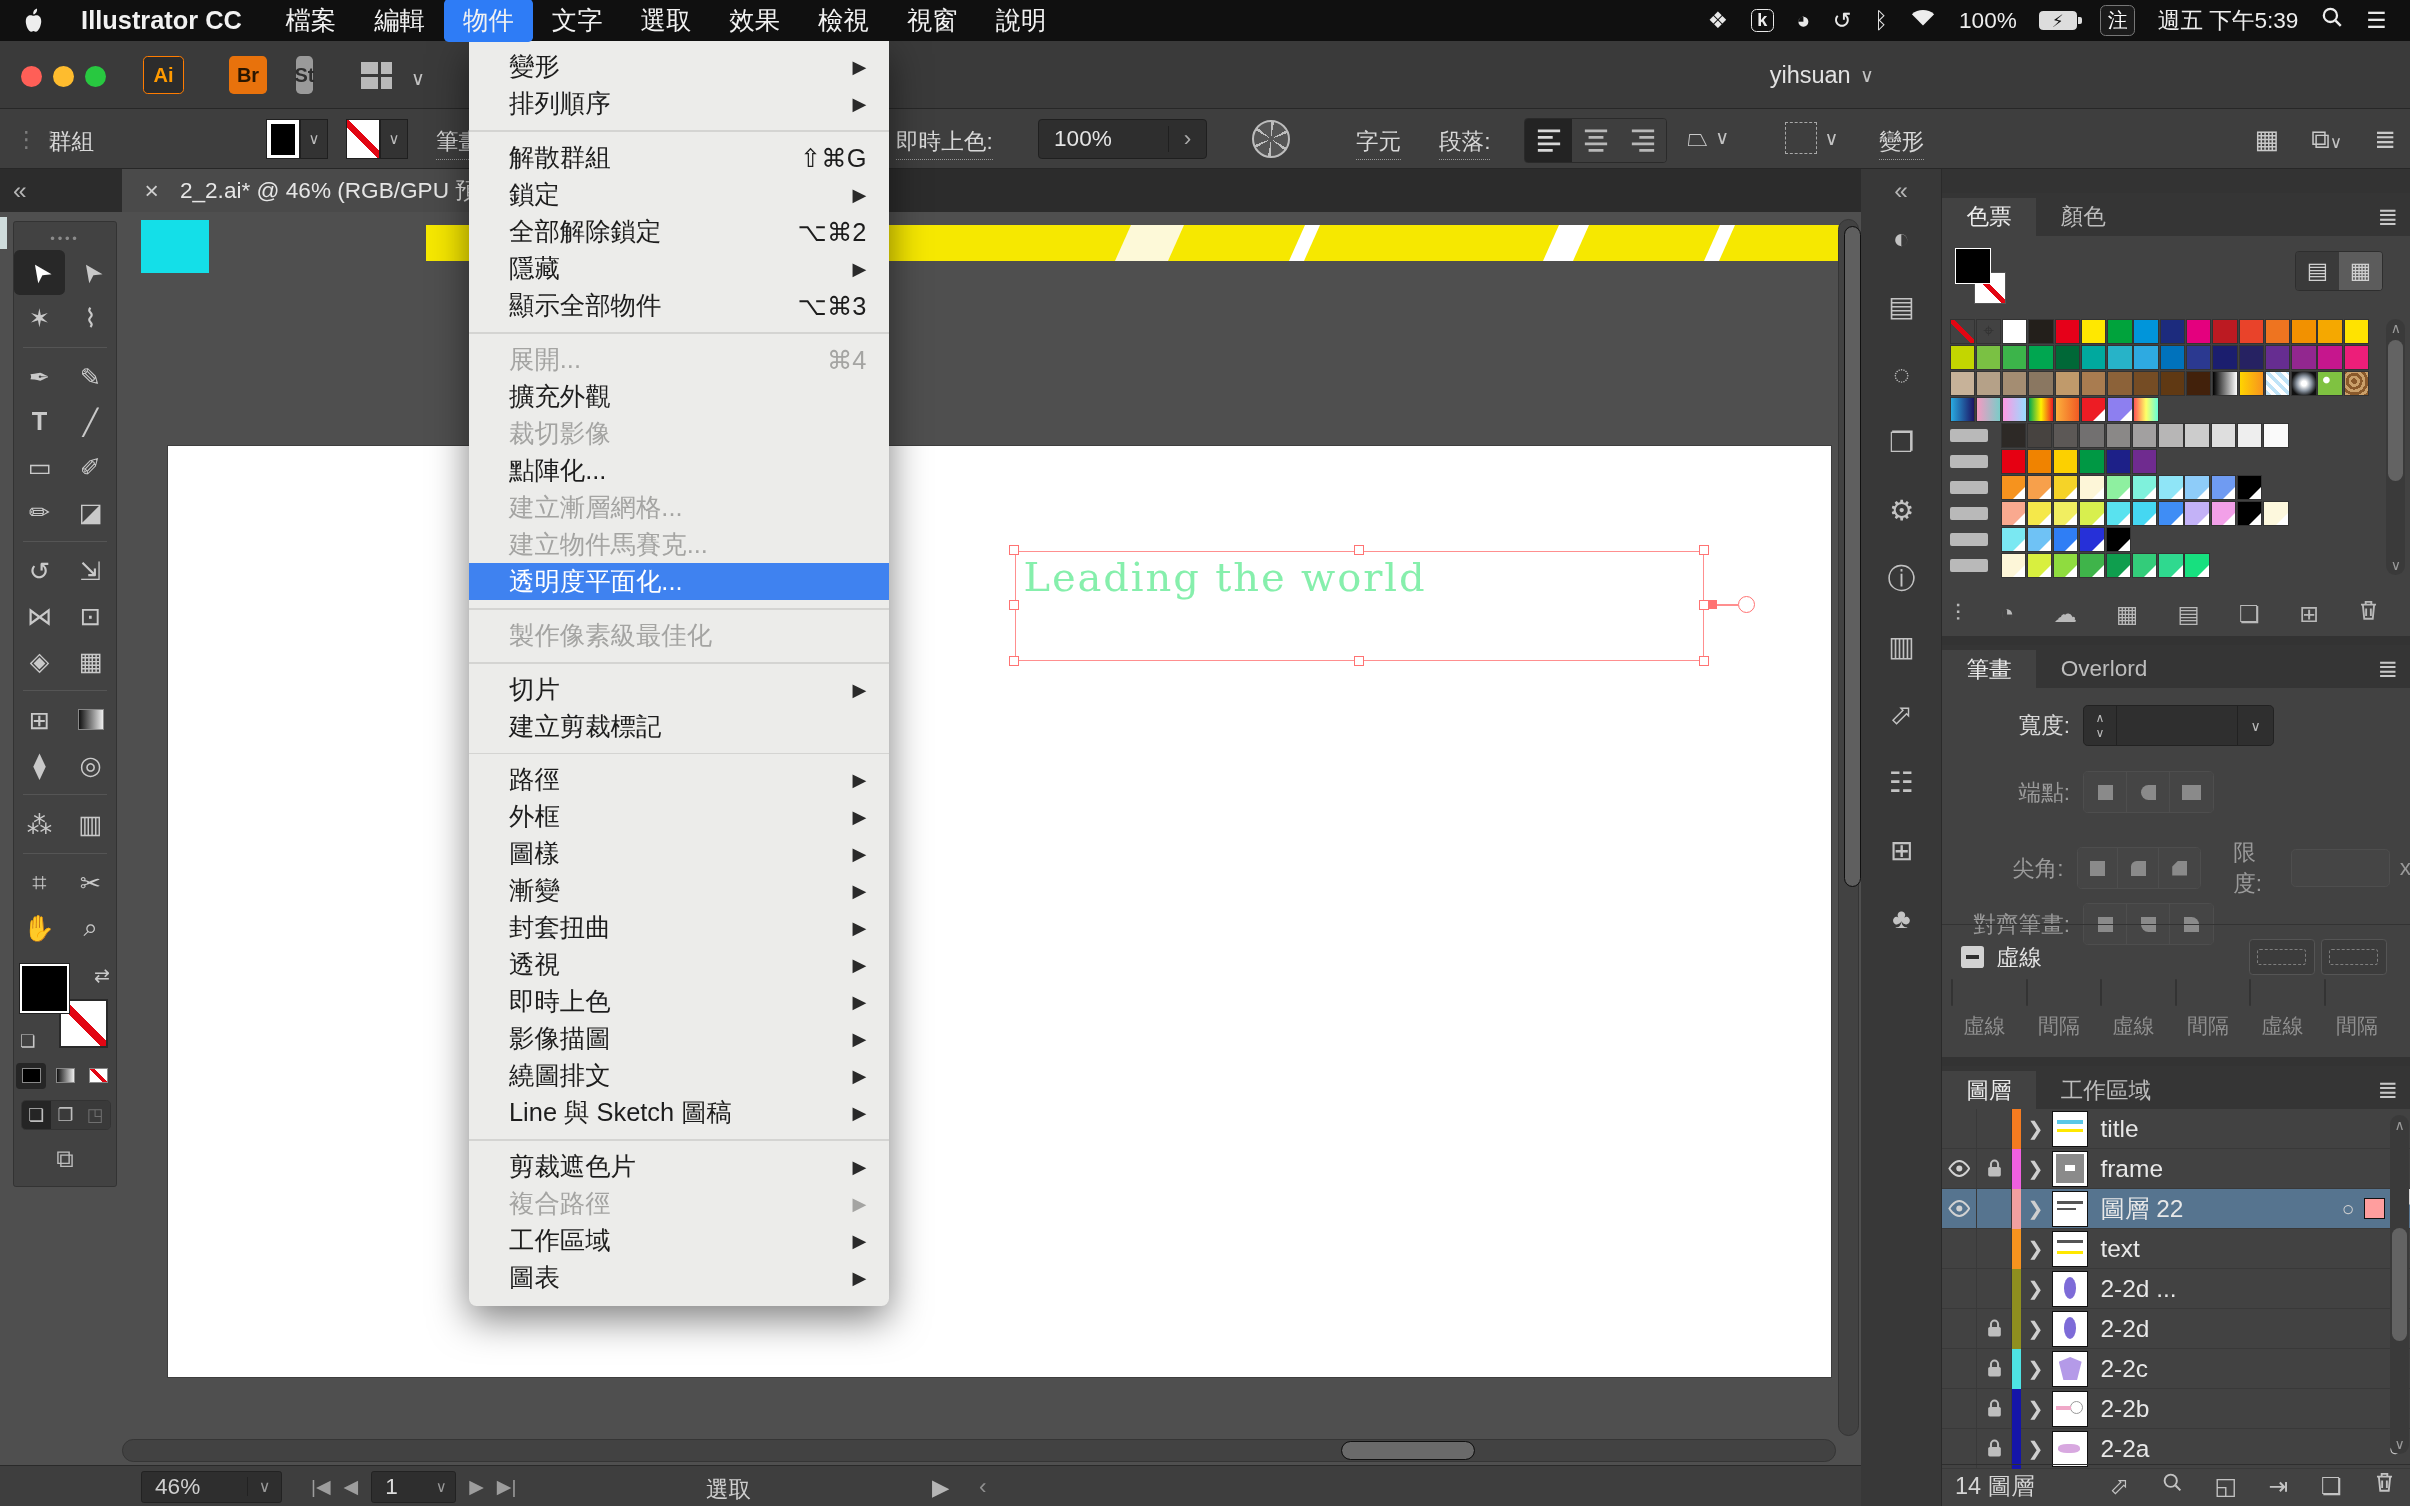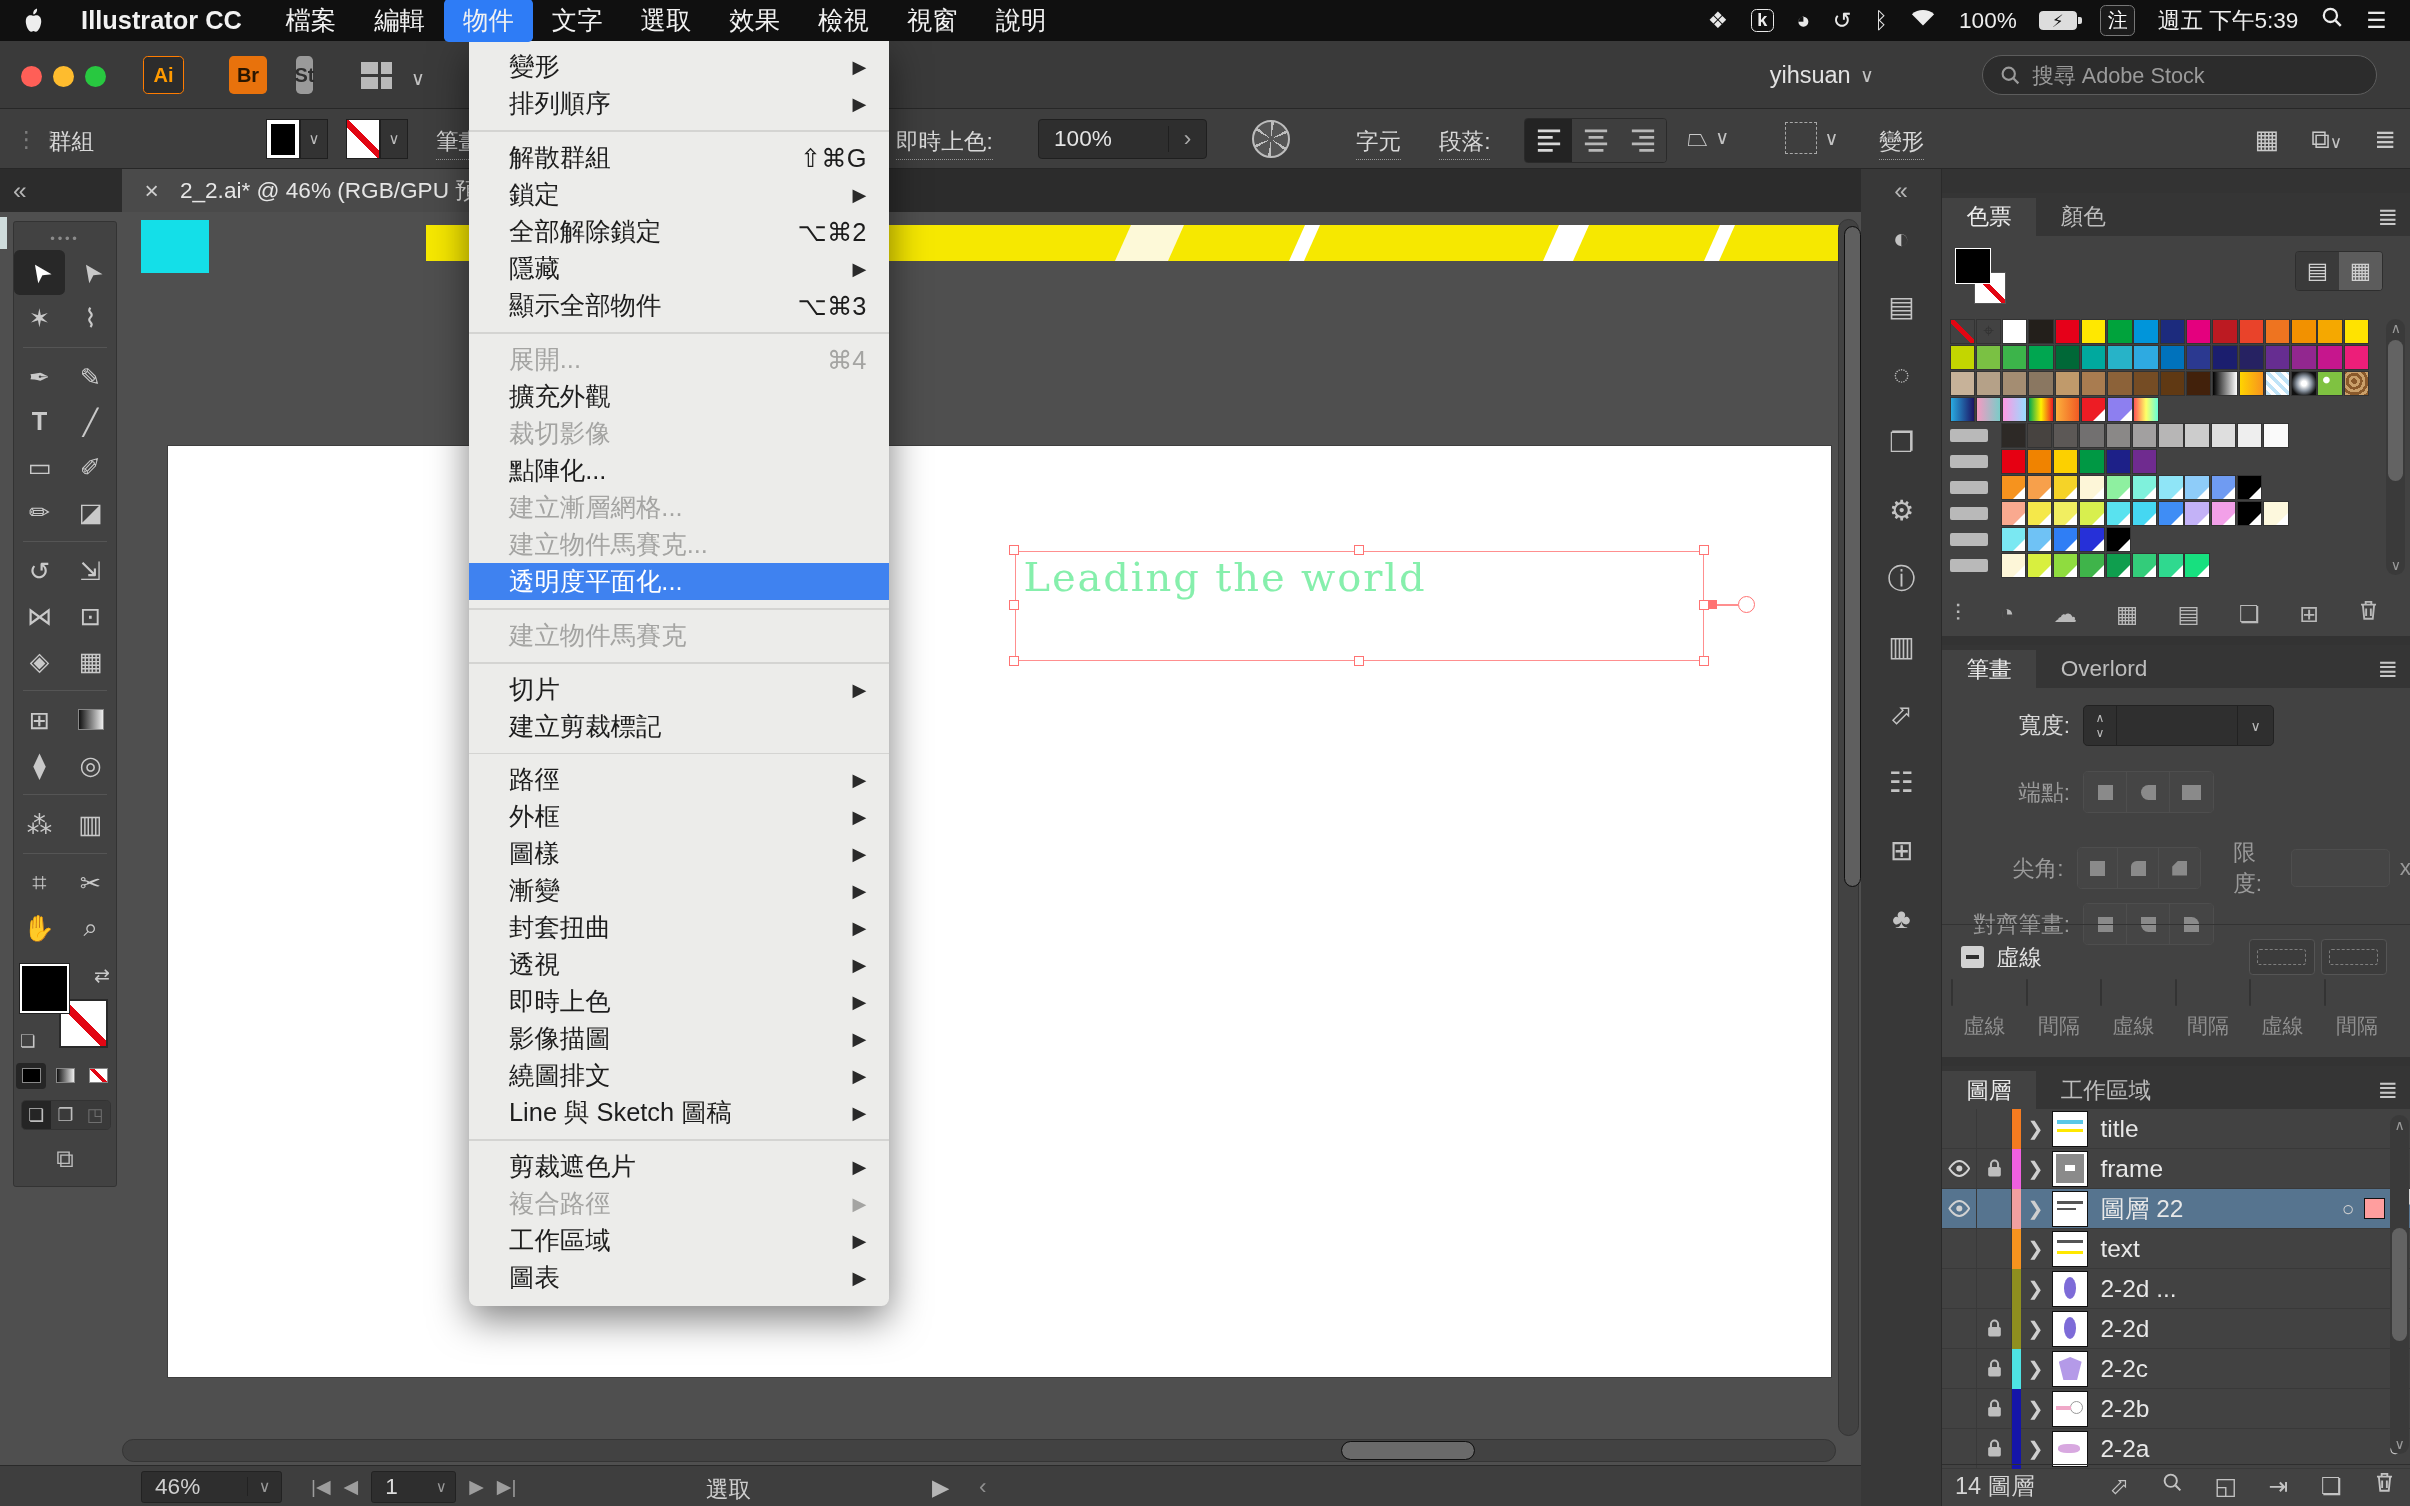--- a/index.html
+++ b/index.html
@@ -279,27 +279,20 @@
     <i style="left:0;top:0;width:17px;height:12.2px"></i>
       <i style="left:20px;top:0;width:11.3px;height:12.2px"></i>
     <i style="left:0;top:15px;width:17px;height:12.2px"></i>
       <i style="left:20px;top:15px;width:11.3px;height:12.2px"></i>
   </span>
   <span class="chev" style="position:absolute;left:411px;top:26px">∨</span>
   <span id="user">
       <span>yihsuan</span>
       <span class="chev">∨</span>
     </span>
-  <span id="stock-search">
-    <svg width="21" height="21" viewBox="0 0 24 24">
-        <circle cx="10" cy="10" r="7" fill="none" stroke="#9b9b9b" stroke-width="2.4"></circle>
-        <line x1="15.5" y1="15.5" x2="21" y2="21" stroke="#9b9b9b" stroke-width="2.6"></line>
-      </svg>
-    <span>搜尋 Adobe Stock</span>
-  </span>
 </div>
 
 <div id="controlbar">
   <span class="lbl" style="left:15px;color:#7c7c7c;letter-spacing:1.9px">⋮⋮</span>
   <span class="lbl" style="left:49px">群組</span>
   <span class="swpair" style="left:266px">
     <span class="sq">
         <span class="inner" style="background:#000"></span>
       </span>
       <span class="dd">∨</span>
@@ -524,21 +517,21 @@
       <span class="ml">建立漸層網格...</span>
     </div>
     <div class="mrow dis">
       <span class="ml">建立物件馬賽克...</span>
     </div>
     <div class="mrow hl">
       <span class="ml">透明度平面化...</span>
     </div>
     <div class="msep"></div>
     <div class="mrow dis">
-      <span class="ml">建立物件馬賽克</span>
+      <span class="ml">製作像素級最佳化</span>
     </div>
     <div class="msep"></div>
     <div class="mrow">
       <span class="ml">切片</span>
       <span class="sub">▶</span>
     </div>
     <div class="mrow">
       <span class="ml">建立剪裁標記</span>
     </div>
     <div class="msep"></div>

